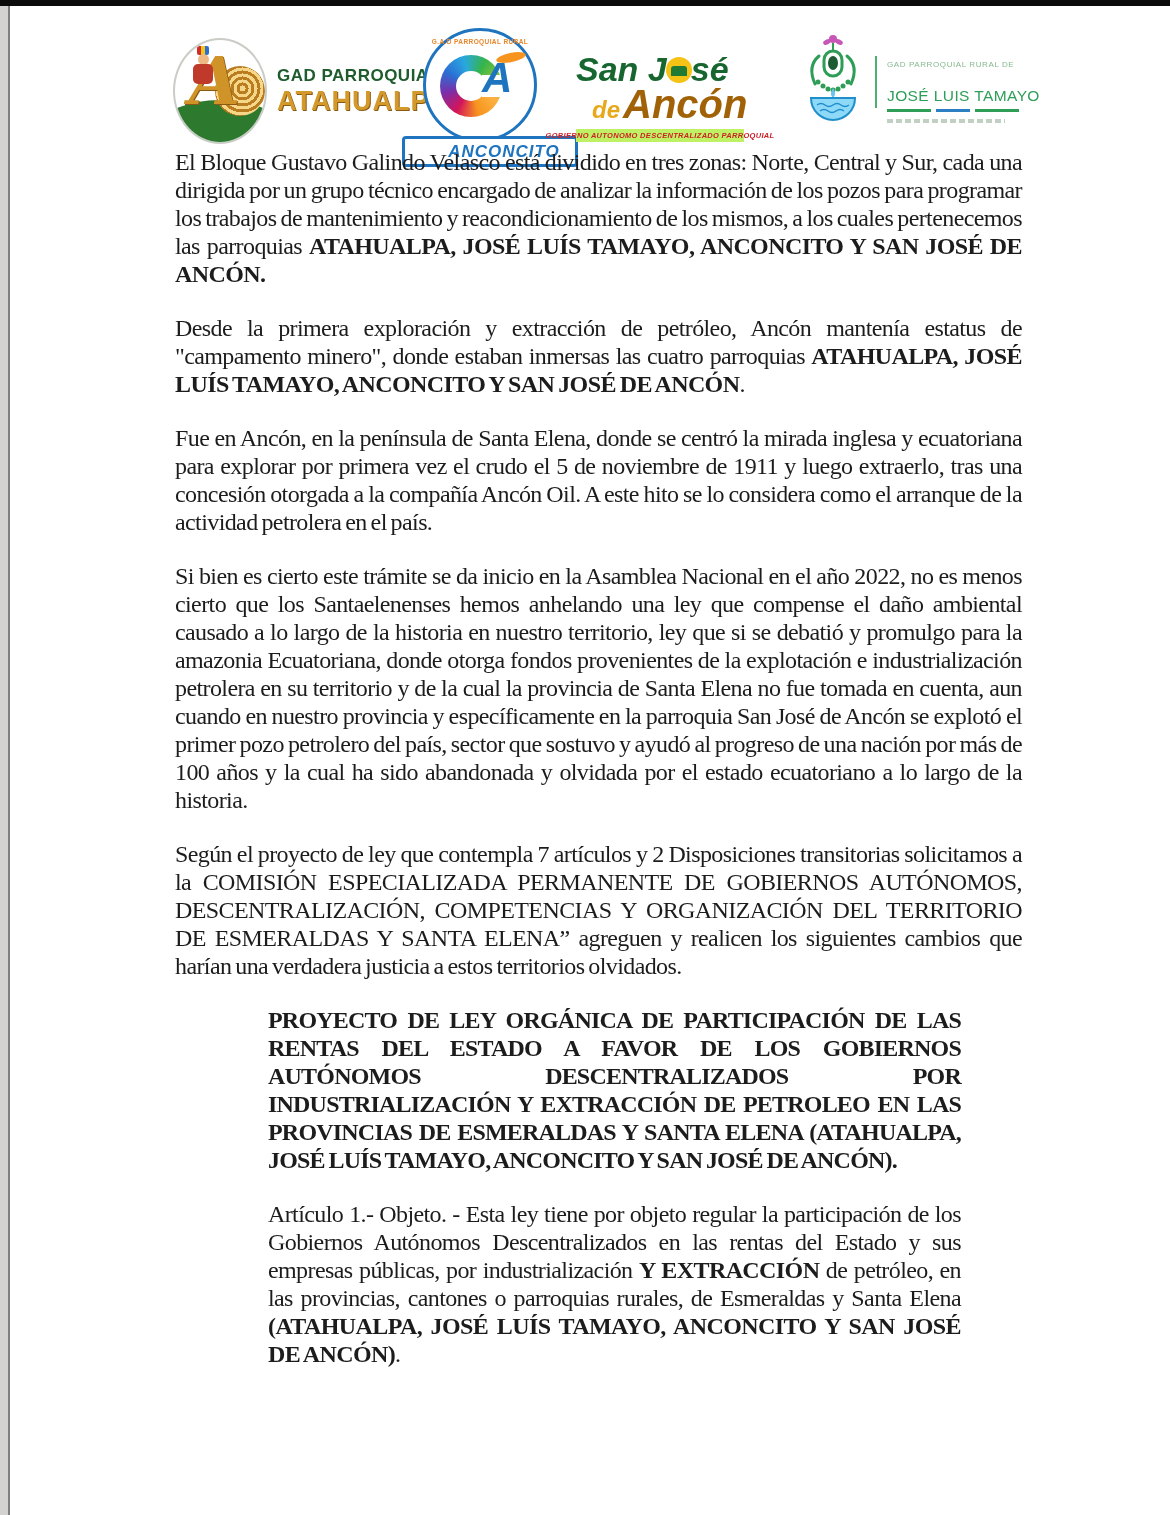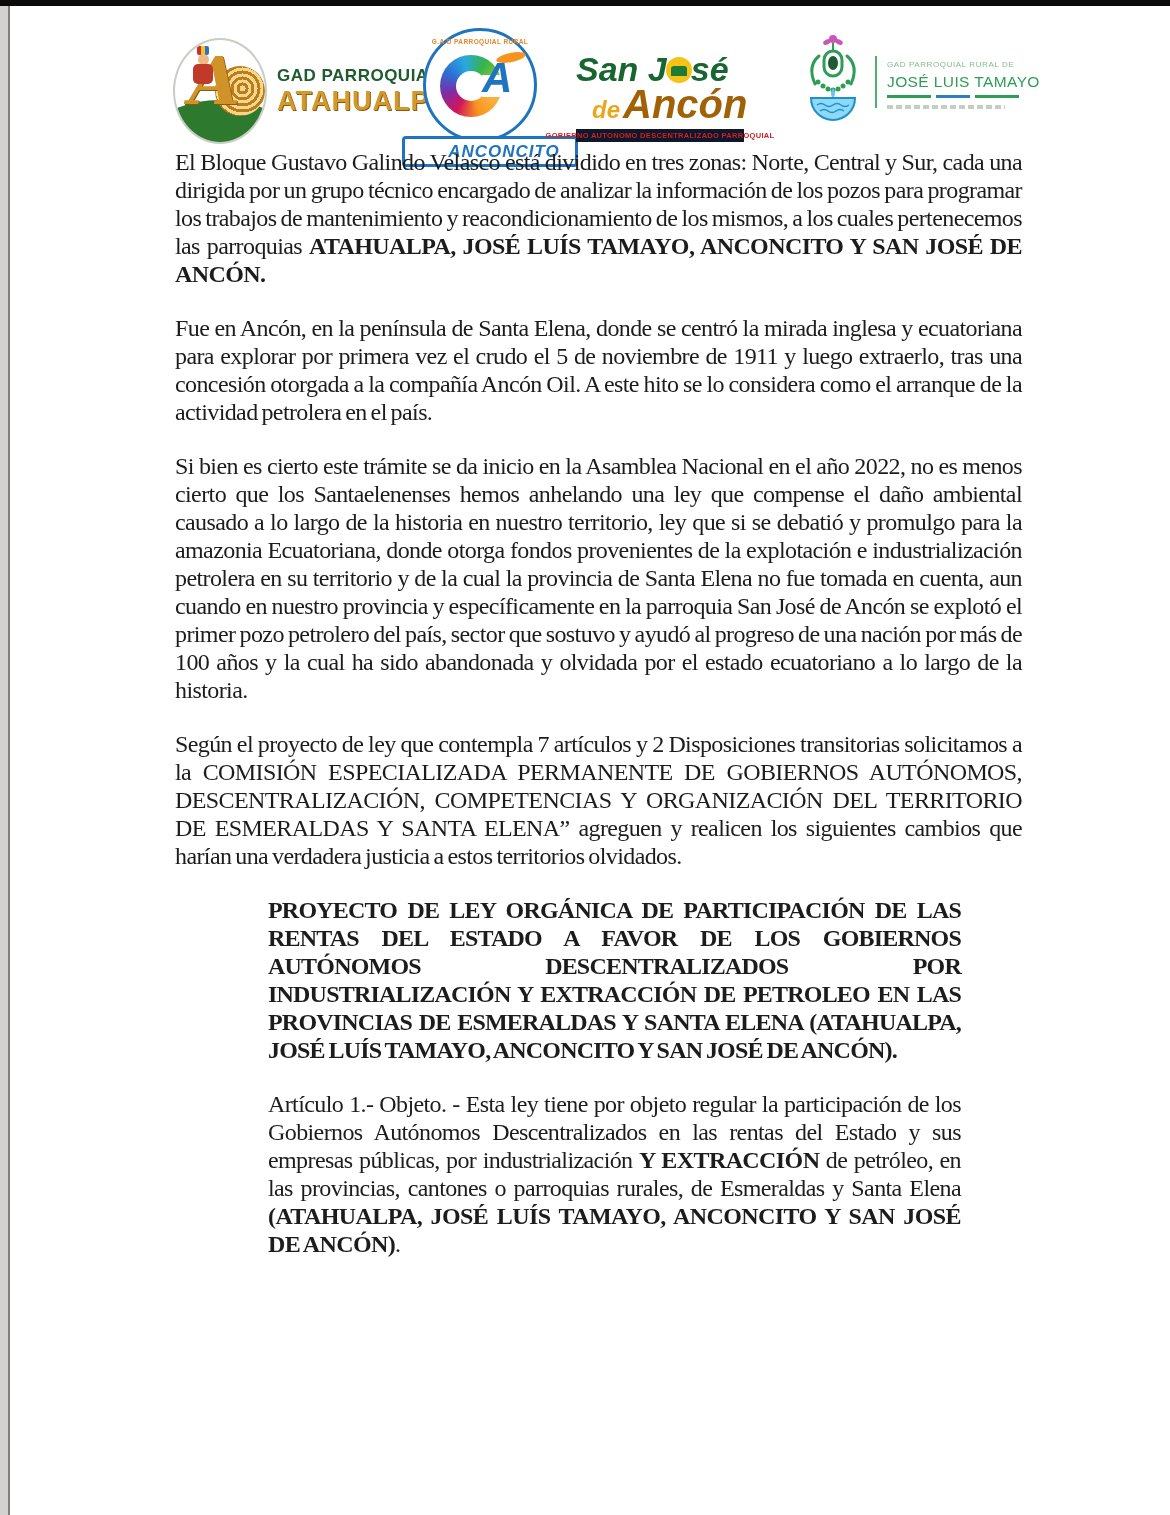--- a/index.html
+++ b/index.html
@@ -51,29 +51,29 @@
 
   
   .sanjose{left:576px;top:52px;width:200px;height:90px;font-family:"Liberation Sans",sans-serif;}
   .sj-line1{font-weight:bold;font-style:italic;font-size:34px;color:#17662f;line-height:1;}
   .sj-sun{display:inline-block;width:26px;height:26px;border-radius:50%;background:#f5c216;
     vertical-align:-2px;margin:0 -1px;position:relative;overflow:hidden;}
   .sj-sun::after{content:"";position:absolute;left:5px;top:9px;width:16px;height:10px;background:#1e7a35;border-radius:3px 3px 0 0;}
   .sj-line2{font-weight:bold;font-style:italic;line-height:1;margin-top:-2px;margin-left:16px;}
   .sj-de{font-size:24px;color:#e8a81c;margin-right:3px;text-align:center;}
   .sj-ancon{font-size:40px;color:#a16207;}
-  .sj-banner{margin-top:5px;width:168px;height:13px;background:#0f172a;display:flex;align-items:center;justify-content:center;}
+  .sj-banner{margin-top:5px;width:168px;height:13px;background:#bef264;display:flex;align-items:center;justify-content:center;font-style:italic;}
   .sj-banner-text{font-size:7.5px;font-weight:bold;color:#cc2127;letter-spacing:.3px;}
 
   
   .jlt{left:795px;top:32px;width:232px;height:104px;display:flex;align-items:flex-start;}
   .jlt-emblem{flex:0 0 auto;margin-left:6px;}
   .jlt-divider{width:2px;height:52px;background:#4caf6e;margin:24px 10px 0 10px;flex:0 0 auto;}
   .jlt-text{margin-top:28px;font-family:"Liberation Sans",sans-serif;}
-  .jlt-small{font-size:8px;color:#86b98f;letter-spacing:.6px;margin-bottom:4px;}
+  .jlt-small{font-size:8px;color:#86b98f;letter-spacing:.6px;margin-bottom:18px;}
   .jlt-name{font-size:15.5px;font-weight:normal;color:#2e9e57;letter-spacing:.4px;}
   .jlt-bars{display:flex;gap:5px;margin-top:4px;}
   .jlt-bars div{height:3px;}
   .jlt-bar-g{width:44px;background:#2e9e57;}
   .jlt-bar-b{width:34px;background:#2b7fc2;}
   .jlt-slogan{margin-top:7px;width:118px;height:4px;
     background:repeating-linear-gradient(90deg,#c2cfc3 0 6px,transparent 6px 9px);}
 
   
   .doc{
@@ -164,18 +164,19 @@
         <div class="jlt-bar-g"></div>
       </div>
       <div class="jlt-slogan"></div>
     </div>
   </div>
 
 </header>
 
 <main class="doc">
     <p class="para body"><span>El Bloque Gustavo Galindo Velasco está dividido en tres zonas: Norte, Central y Sur, cada una dirigida por un grupo técnico encargado de analizar la información de los pozos para programar los trabajos de mantenimiento y reacondicionamiento de los mismos, a los cuales pertenecemos las parroquias </span><span class="bold">ATAHUALPA, JOSÉ LUÍS TAMAYO, ANCONCITO Y SAN JOSÉ DE ANCÓN.</span></p>
+    <p class="para body"><span>Desde la primera exploración y extracción de petróleo, Ancón mantenía estatus de "campamento minero", donde estaban inmersas las cuatro parroquias </span><span class="bold">ATAHUALPA, JOSÉ LUÍS TAMAYO, ANCONCITO Y SAN JOSÉ DE ANCÓN</span><span>.</span></p>
     <p class="para body"><span>Fue en Ancón, en la península de Santa Elena, donde se centró la mirada inglesa y ecuatoriana para explorar por primera vez el crudo el 5 de noviembre de 1911 y luego extraerlo, tras una concesión otorgada a la compañía Ancón Oil. A este hito se lo considera como el arranque de la actividad petrolera en el país.</span></p>
     <p class="para body"><span>Si bien es cierto este trámite se da inicio en la Asamblea Nacional en el año 2022, no es menos cierto que los Santaelenenses hemos anhelando una ley que compense el daño ambiental causado a lo largo de la historia en nuestro territorio, ley que si se debatió y promulgo para la amazonia Ecuatoriana, donde otorga fondos provenientes de la explotación e industrialización petrolera en su territorio y de la cual la provincia de Santa Elena no fue tomada en cuenta, aun cuando en nuestro provincia y específicamente en la parroquia San José de Ancón se explotó el primer pozo petrolero del país, sector que sostuvo y ayudó al progreso de una nación por más de 100 años y la cual ha sido abandonada y olvidada por el estado ecuatoriano a lo largo de la historia.</span></p>
     <p class="para body"><span>Según el proyecto de ley que contempla 7 artículos y 2 Disposiciones transitorias solicitamos a la COMISIÓN ESPECIALIZADA PERMANENTE DE GOBIERNOS AUTÓNOMOS, DESCENTRALIZACIÓN, COMPETENCIAS Y ORGANIZACIÓN DEL TERRITORIO DE ESMERALDAS Y SANTA ELENA” agreguen y realicen los siguientes cambios que harían una verdadera justicia a estos territorios olvidados.</span></p>
     <p class="para indent caps"><span class="bold">PROYECTO DE LEY ORGÁNICA DE PARTICIPACIÓN DE LAS RENTAS DEL ESTADO A FAVOR DE LOS GOBIERNOS AUTÓNOMOS DESCENTRALIZADOS POR INDUSTRIALIZACIÓN Y EXTRACCIÓN DE PETROLEO EN LAS PROVINCIAS DE ESMERALDAS Y SANTA ELENA (ATAHUALPA, JOSÉ LUÍS TAMAYO, ANCONCITO Y SAN JOSÉ DE ANCÓN).</span></p>
     <p class="para indent"><span>Artículo 1.- Objeto. - Esta ley tiene por objeto regular la participación de los Gobiernos Autónomos Descentralizados en las rentas del Estado y sus empresas públicas, por industrialización </span><span class="bold">Y EXTRACCIÓN</span><span> de petróleo, en las provincias, cantones o parroquias rurales, de Esmeraldas y Santa Elena </span><span class="bold">(ATAHUALPA, JOSÉ LUÍS TAMAYO, ANCONCITO Y SAN JOSÉ DE ANCÓN)</span><span>.</span></p>
   </main>
 
 </body></html>

